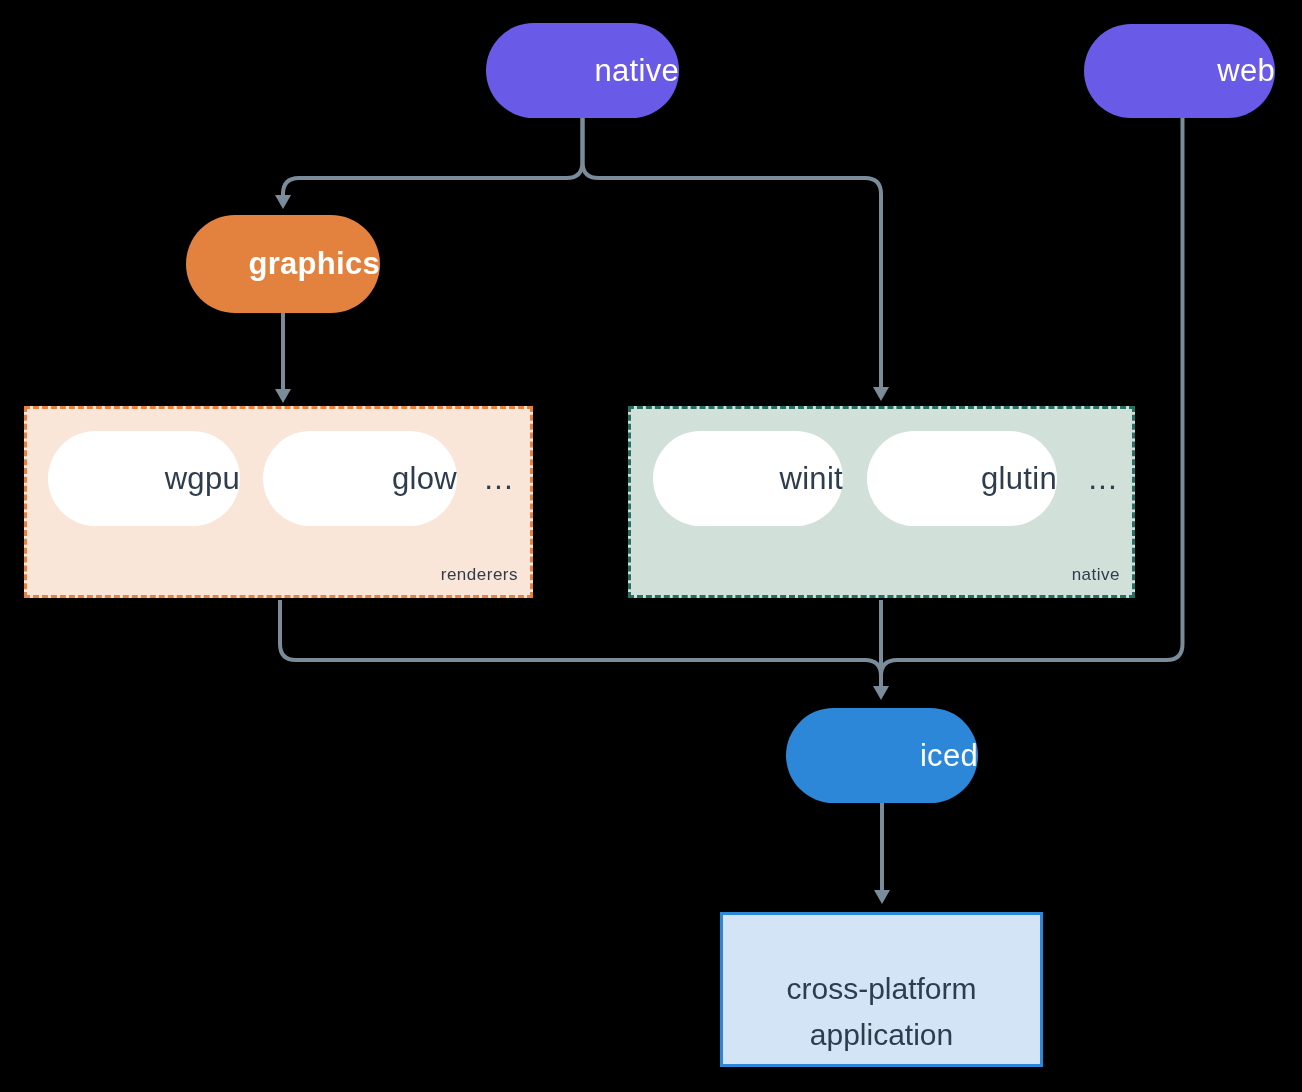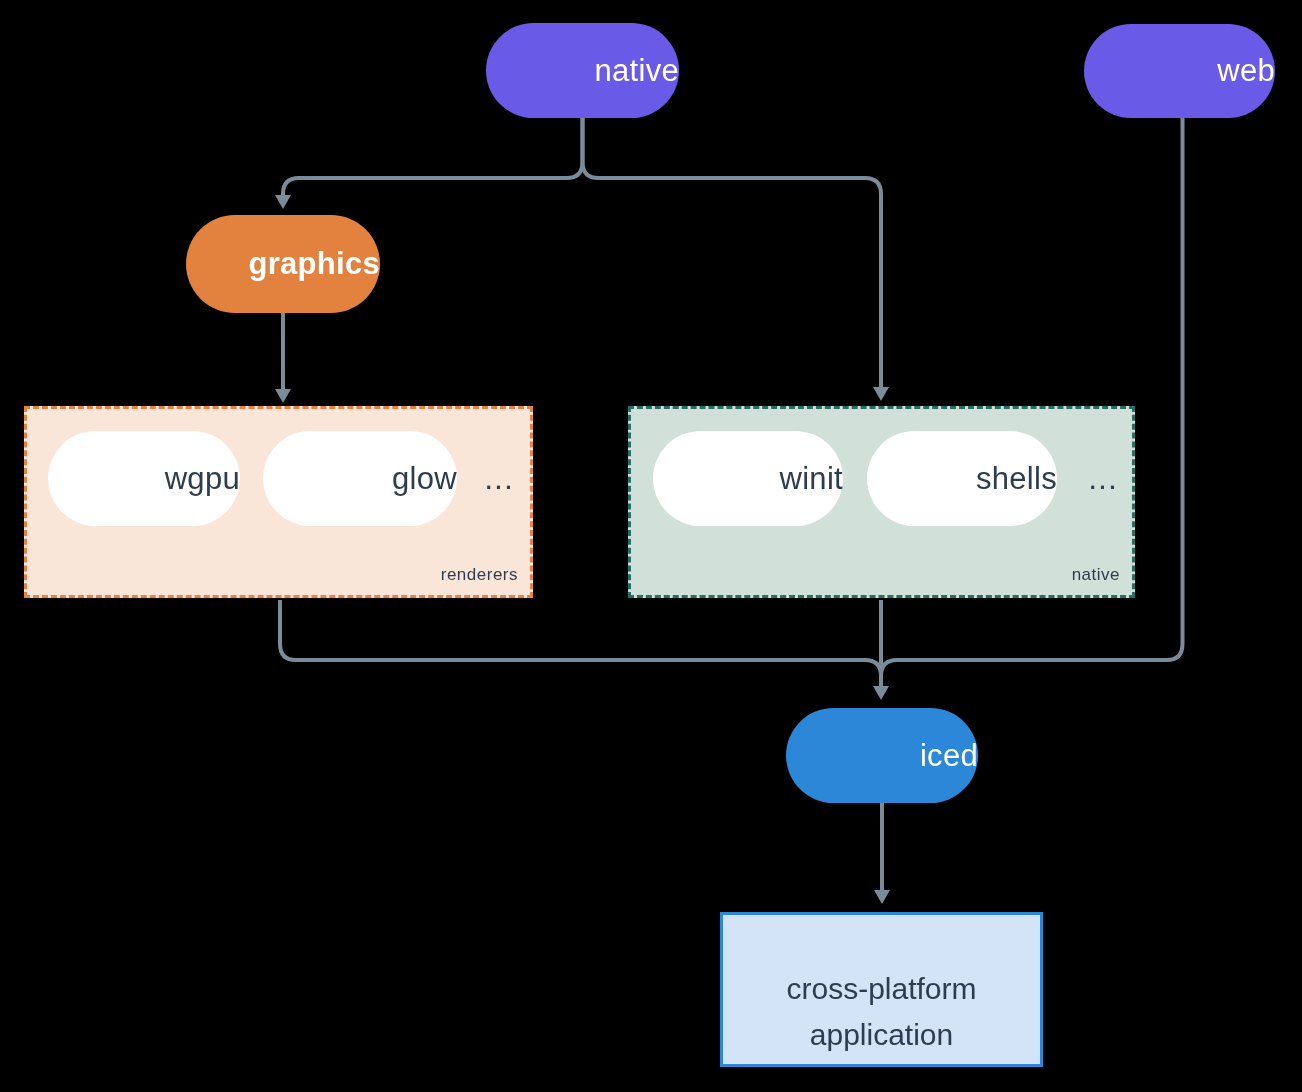--- a/index.html
+++ b/index.html
@@ -163,21 +163,21 @@
     </div>
     <div class="ellipsis">...</div>
     <div class="group-label">renderers</div>
   </div>
 
   <div id="group-shells" class="group">
     <div id="node-winit" class="pill white">
       <span>winit</span>
     </div>
     <div id="node-glutin" class="pill white">
-      <span>shells</span>
+      <span>glutin</span>
     </div>
     <div class="ellipsis">...</div>
     <div class="group-label">native</div>
   </div>
 
   <div id="node-iced" class="pill blue">
     <span>iced</span>
   </div>
 
   <div id="node-application">

